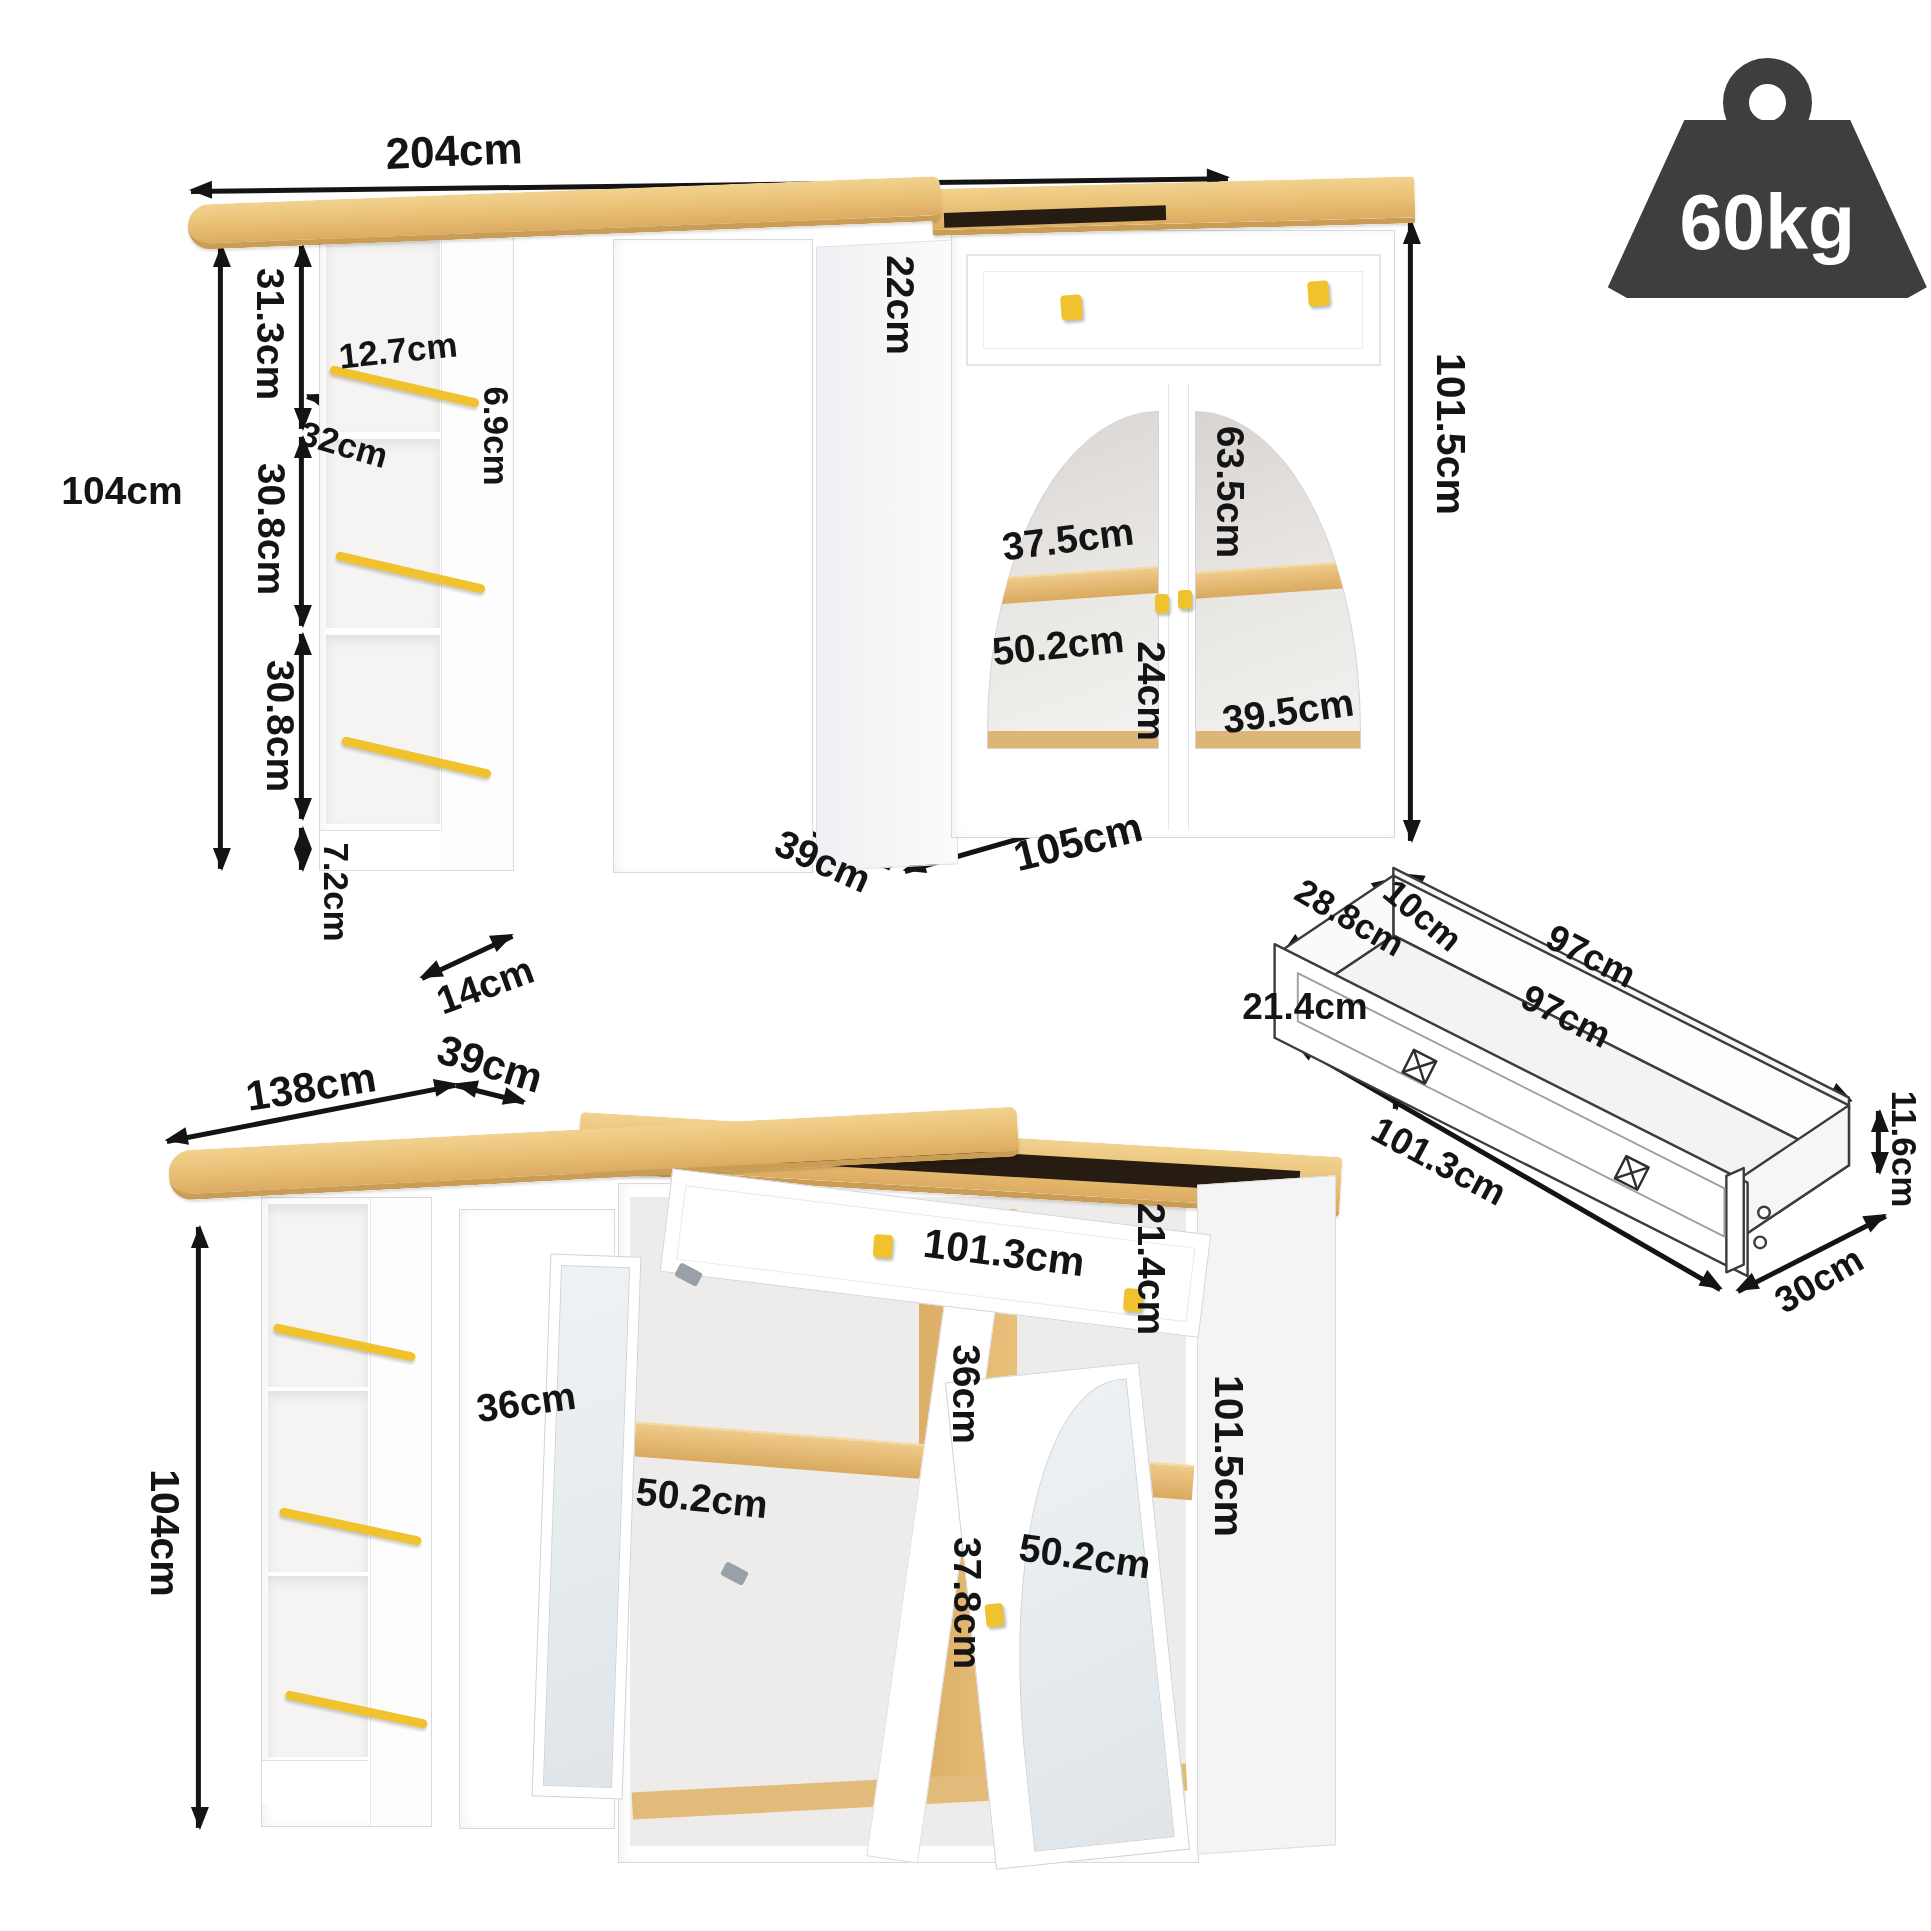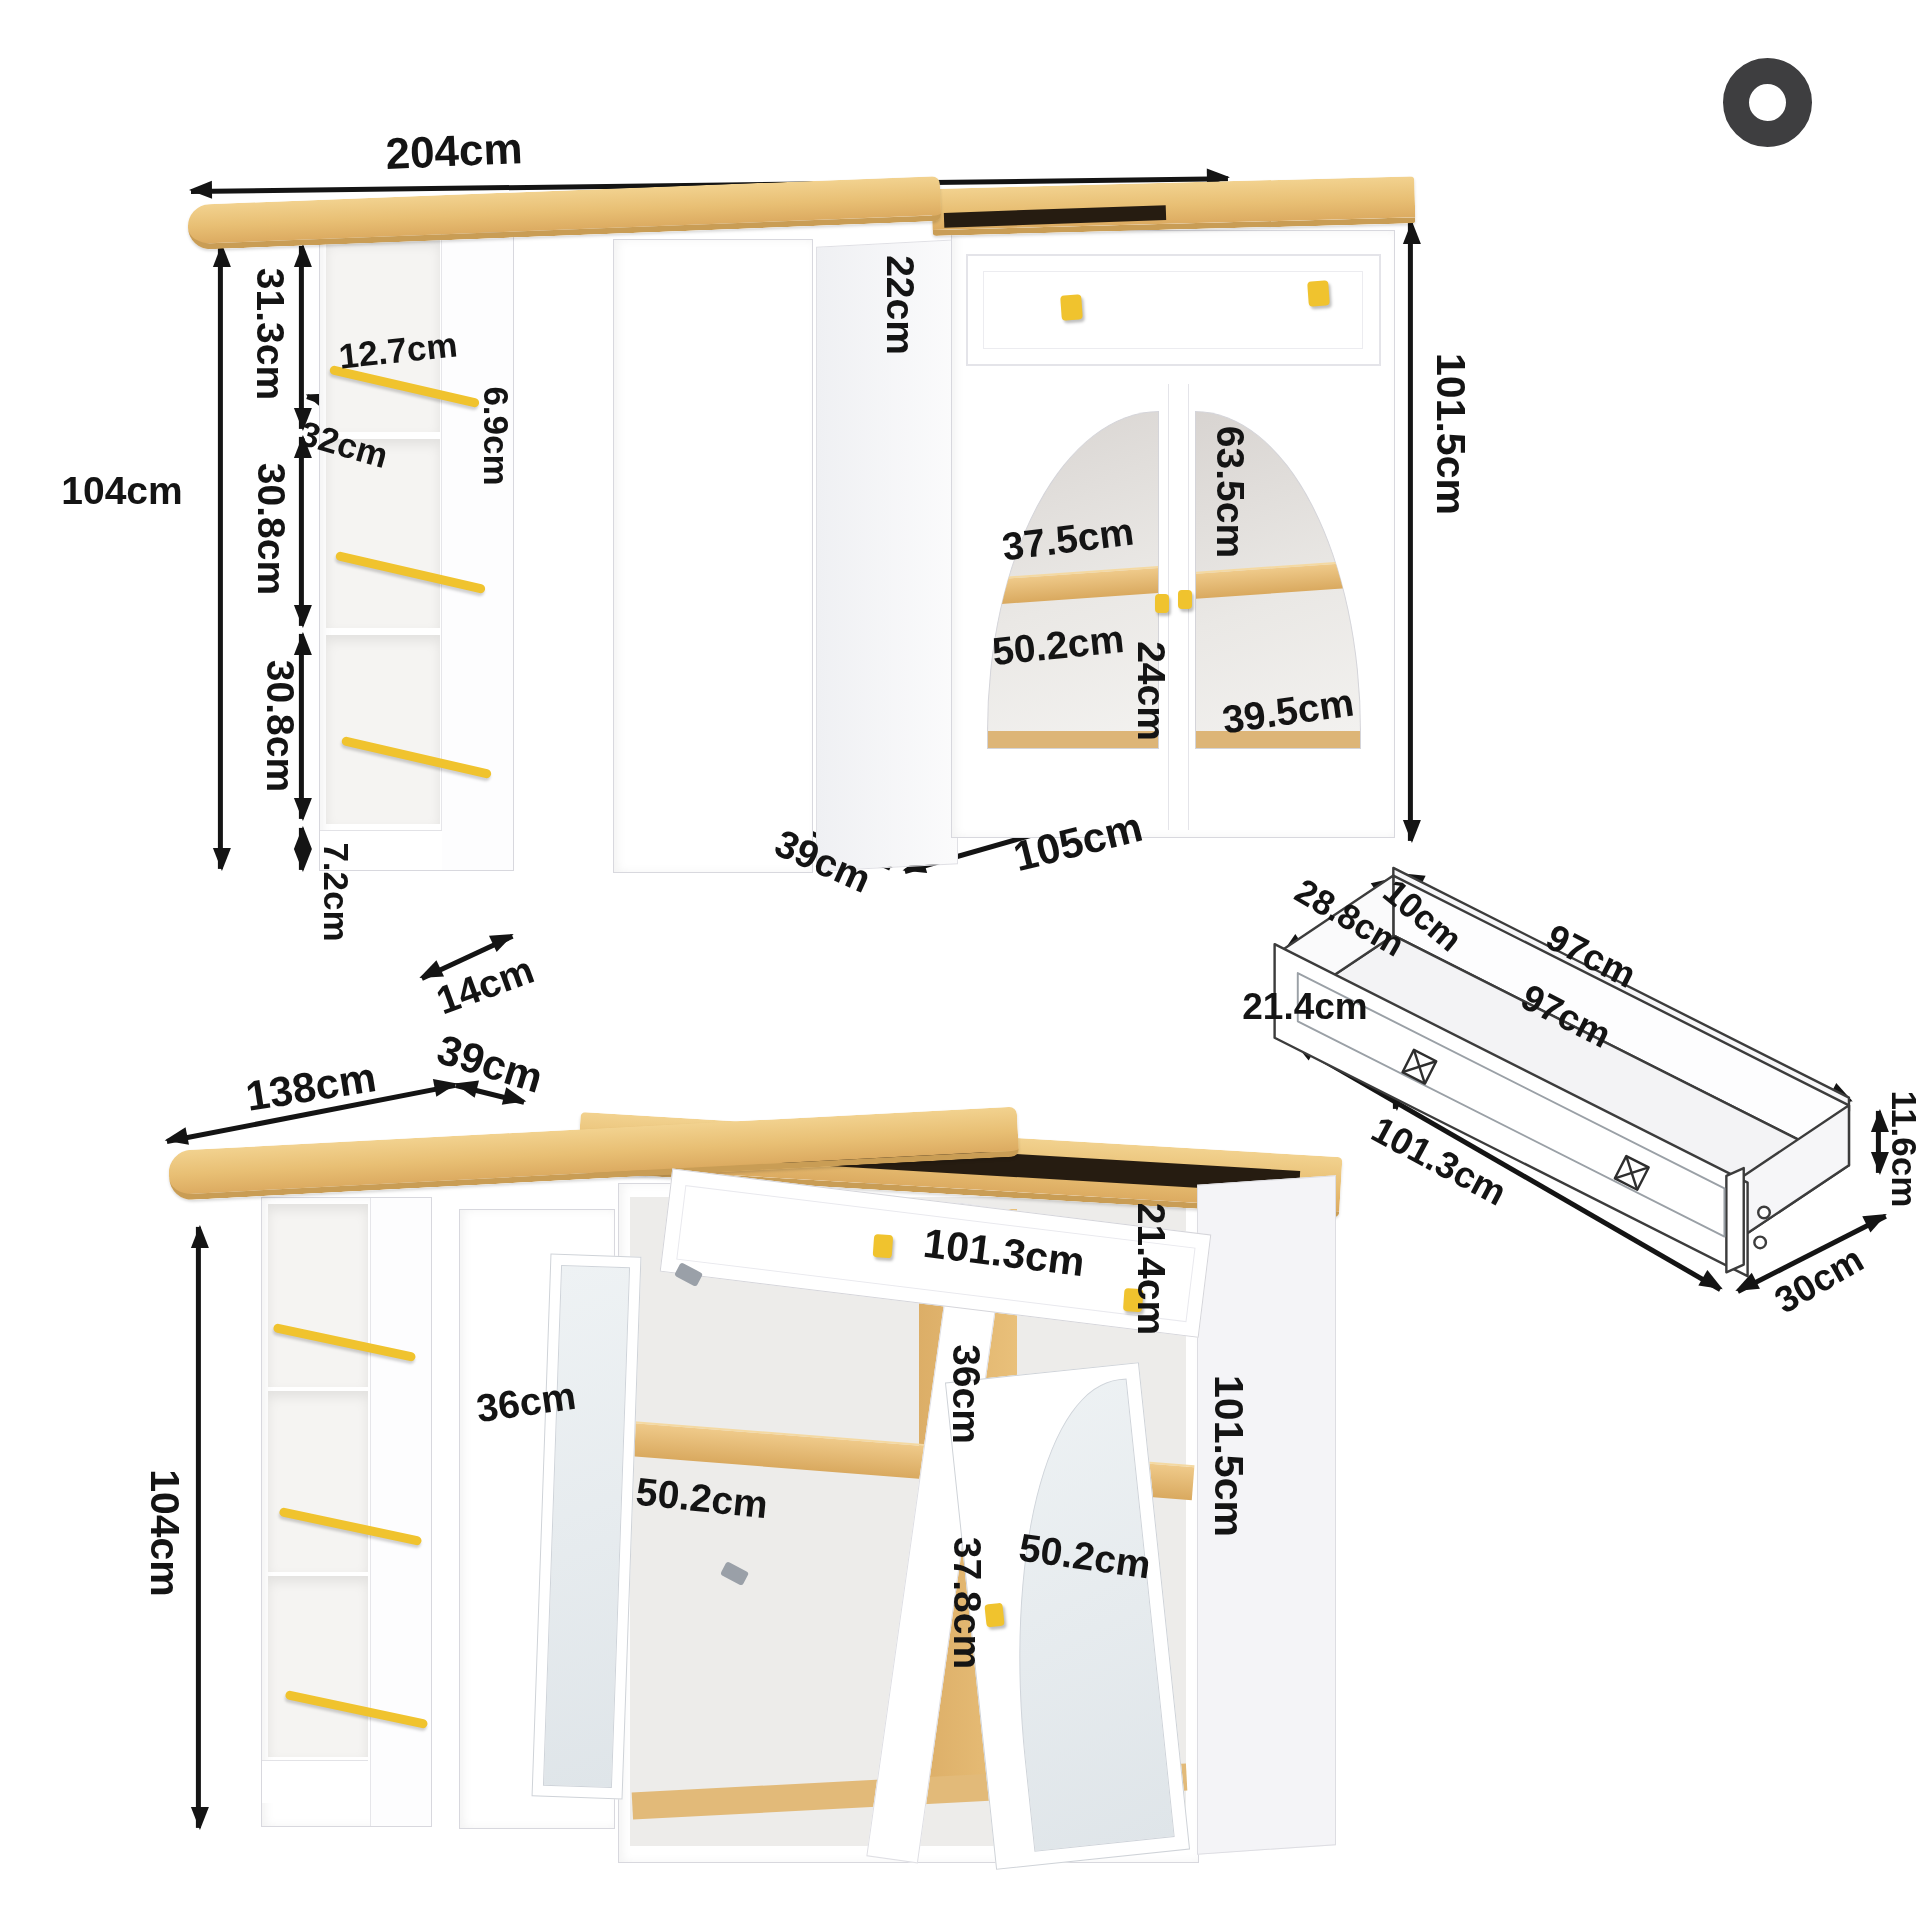--- a/index.html
+++ b/index.html
@@ -130,20 +130,24 @@
 
     <div class="arr" style="left:905px;top:869px;width:344px;transform:rotate(-16deg);"></div>
     <span class="lab s44" style="left:1078px;top:842px;transform:translate(-50%,-50%) rotate(-14deg);">105cm</span>
 
     <div class="arr" style="left:774px;top:814px;width:127px;transform:rotate(24deg);"></div>
     <span class="lab" style="left:823px;top:861px;transform:translate(-50%,-50%) rotate(24deg);">39cm</span>
   </div>
 
   <div style="position:absolute;left:1603px;top:58px;width:328px;height:251px;z-index:10;">
     <div style="position:absolute;left:120px;top:0;width:89px;height:89px;border:26px solid var(--icon_dark,#3e3e40);border-radius:50%;box-sizing:border-box;"></div>
+    <div style="position:absolute;left:4.8px;top:62px;width:319px;height:178px;background:var(--icon_dark,#3e3e40);
+                clip-path:polygon(24% 0,76% 0,100% 94%,94% 100%,6% 100%,0 94%);display:flex;align-items:center;justify-content:center;">
+      <span style="color:#fff;font-weight:800;font-size:77px;margin-top:27px;">60kg</span>
+    </div>
   </div>
 
   <div style="position:absolute;inset:0;">
     <svg style="position:absolute;left:1236px;top:830px;z-index:3;" width="695" height="541" viewBox="0 0 720 560">
       <g stroke="#3c3c3c" stroke-width="2.5" fill="#ffffff" stroke-linejoin="round">
         <polygon points="163,39 635,277 635,291 163,53" fill="#f7f7f9"></polygon>
         <polygon points="163,47 635,285 635,347 163,109" fill="#fdfdfe"></polygon>
         <polygon points="163,109 635,347 520,424 48,186" fill="#f3f3f5"></polygon>
         <polygon points="163,47 48,124 48,186 163,109" fill="#fafafb"></polygon>
         <polygon points="635,285 520,362 520,424 635,347" fill="#f6f6f8"></polygon>

